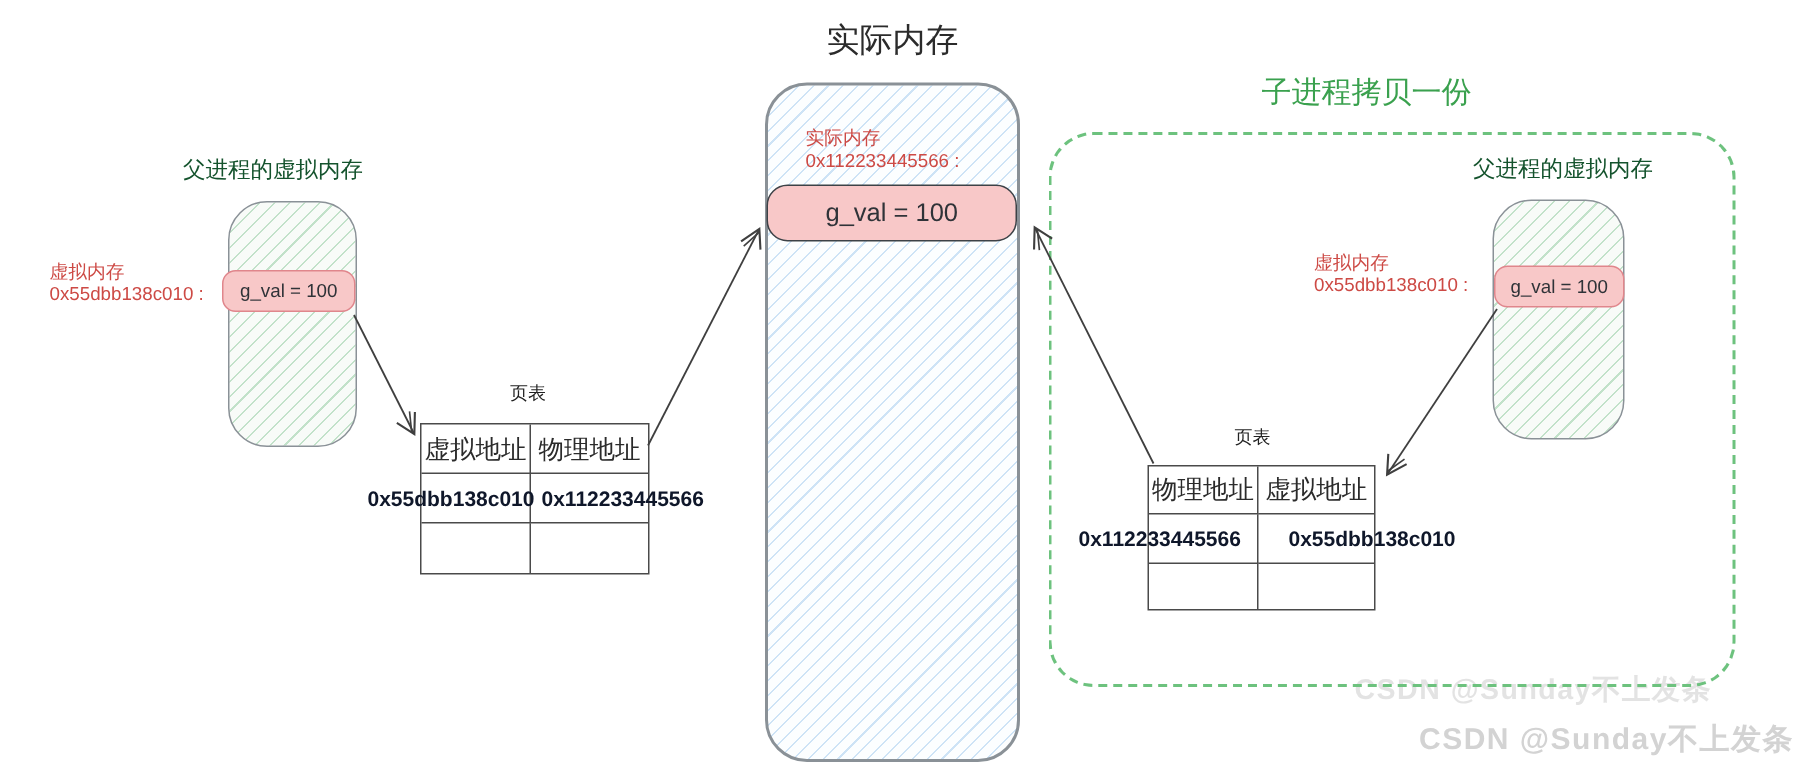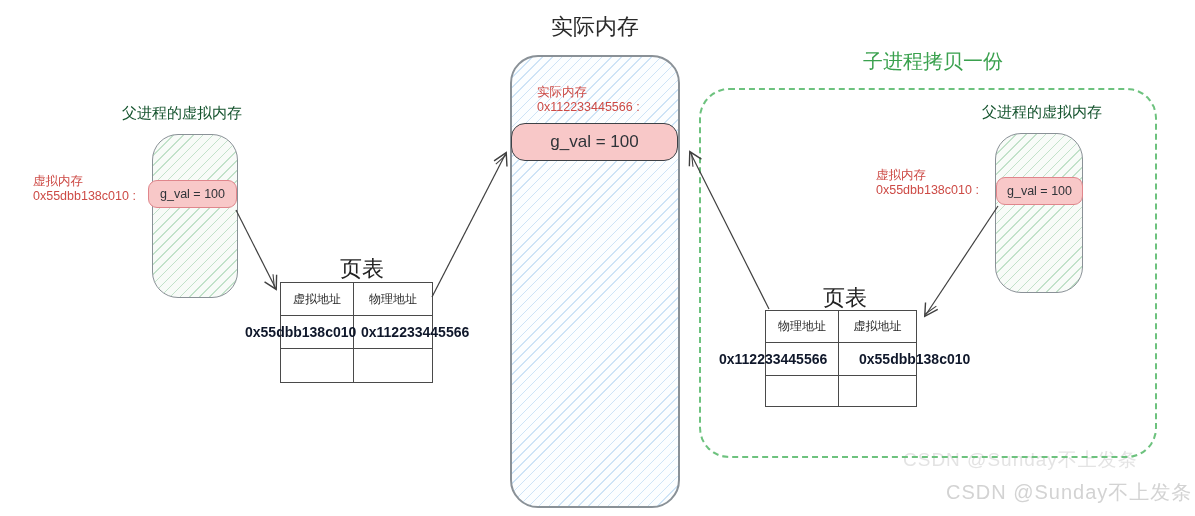--- a/index.html
+++ b/index.html
@@ -21,29 +21,29 @@
 
   .red-label{color:#cd4a45;font-size:12.5px;line-height:14.5px;white-space:nowrap;}
 
   .pink-box{background:#f8c8c8;box-sizing:border-box;display:flex;align-items:center;justify-content:center;
     color:#2f3338;white-space:nowrap;}
   .pink-box.big{border:1.5px solid #3d4247;border-radius:14px;font-size:17px;}
   .pink-box.small{border:1.6px solid #e0868c;border-radius:9px;font-size:12.5px;}
 
   .dash-frame{border:2.5px dashed #6dc27e;border-radius:30px;box-sizing:border-box;z-index:1;}
 
-  .pt-title{font-size:22px;color:#222;white-space:nowrap;}
+  .pt-title{font-size:12px;color:#222;white-space:nowrap;}
   .pt{box-sizing:border-box;border:1.6px solid #4a4a4a;display:grid;background:transparent;}
   .pt .cell{box-sizing:border-box;display:flex;align-items:center;justify-content:center;}
   .pt .col1{border-right:1.4px solid #4a4a4a;}
-  .pt .hrow{border-bottom:1.4px solid #4a4a4a;font-size:12px;color:#2b2b2b;}
+  .pt .hrow{border-bottom:1.4px solid #4a4a4a;font-size:17px;color:#2b2b2b;}
   .pt .vrow{border-bottom:1.4px solid #4a4a4a;}
   .pt-val{position:absolute;color:#0f172a;font-size:14px;white-space:nowrap;font-weight:bold;}
 
-  .watermark{color:#d3d3d3;font-size:20px;letter-spacing:1px;white-space:nowrap;z-index:2;}
+  .watermark{color:#d3d3d3;font-size:20px;letter-spacing:1px;white-space:nowrap;z-index:2;font-weight:bold;}
   .watermark.faint{font-size:19px;color:#c8c8c8;opacity:.5;z-index:0;}
 
   svg.arrows{position:absolute;left:0;top:0;z-index:5;pointer-events:none;}
 </style>
 </head>
 <body>
 
 <div id="canvas">
 
   <div class="abs watermark faint" style="left:903px;top:447px;">CSDN @Sunday不上发条</div>
@@ -70,21 +70,21 @@
     <div class="cell col1 hrow">虚拟地址</div>
     <div class="cell hrow">物理地址</div>
     <div class="cell col1 vrow"></div>
     <div class="cell vrow"></div>
     <div class="cell col1"></div>
     <div class="cell"></div>
     <span class="pt-val" style="left:-36px;top:41px;">0x55dbb138c010</span>
     <span class="pt-val" style="left:80px;top:41px;">0x112233445566</span>
   </div>
 
-  <div class="abs banner-green" style="left:841px;top:48px;margin-left:22px;">子进程拷贝一份</div>
+  <div class="abs banner-green" style="left:841px;top:48px;">子进程拷贝一份</div>
   <div class="abs dash-frame" style="left:699px;top:88px;width:458px;height:370px;"></div>
 
   <div class="abs title-sub" style="left:982px;top:103px;">父进程的虚拟内存</div>
   <div class="abs mem-rect hatch-green" style="left:995px;top:133px;width:88px;height:160px;border-width:1.5px;border-radius:26px;"></div>
   <div class="abs red-label" style="left:876px;top:168px;">
     <div>虚拟内存</div>
     <div>0x55dbb138c010 :</div>
   </div>
   <div class="abs pink-box small" style="left:996px;top:177px;width:87px;height:28px;">g_val = 100</div>
 

